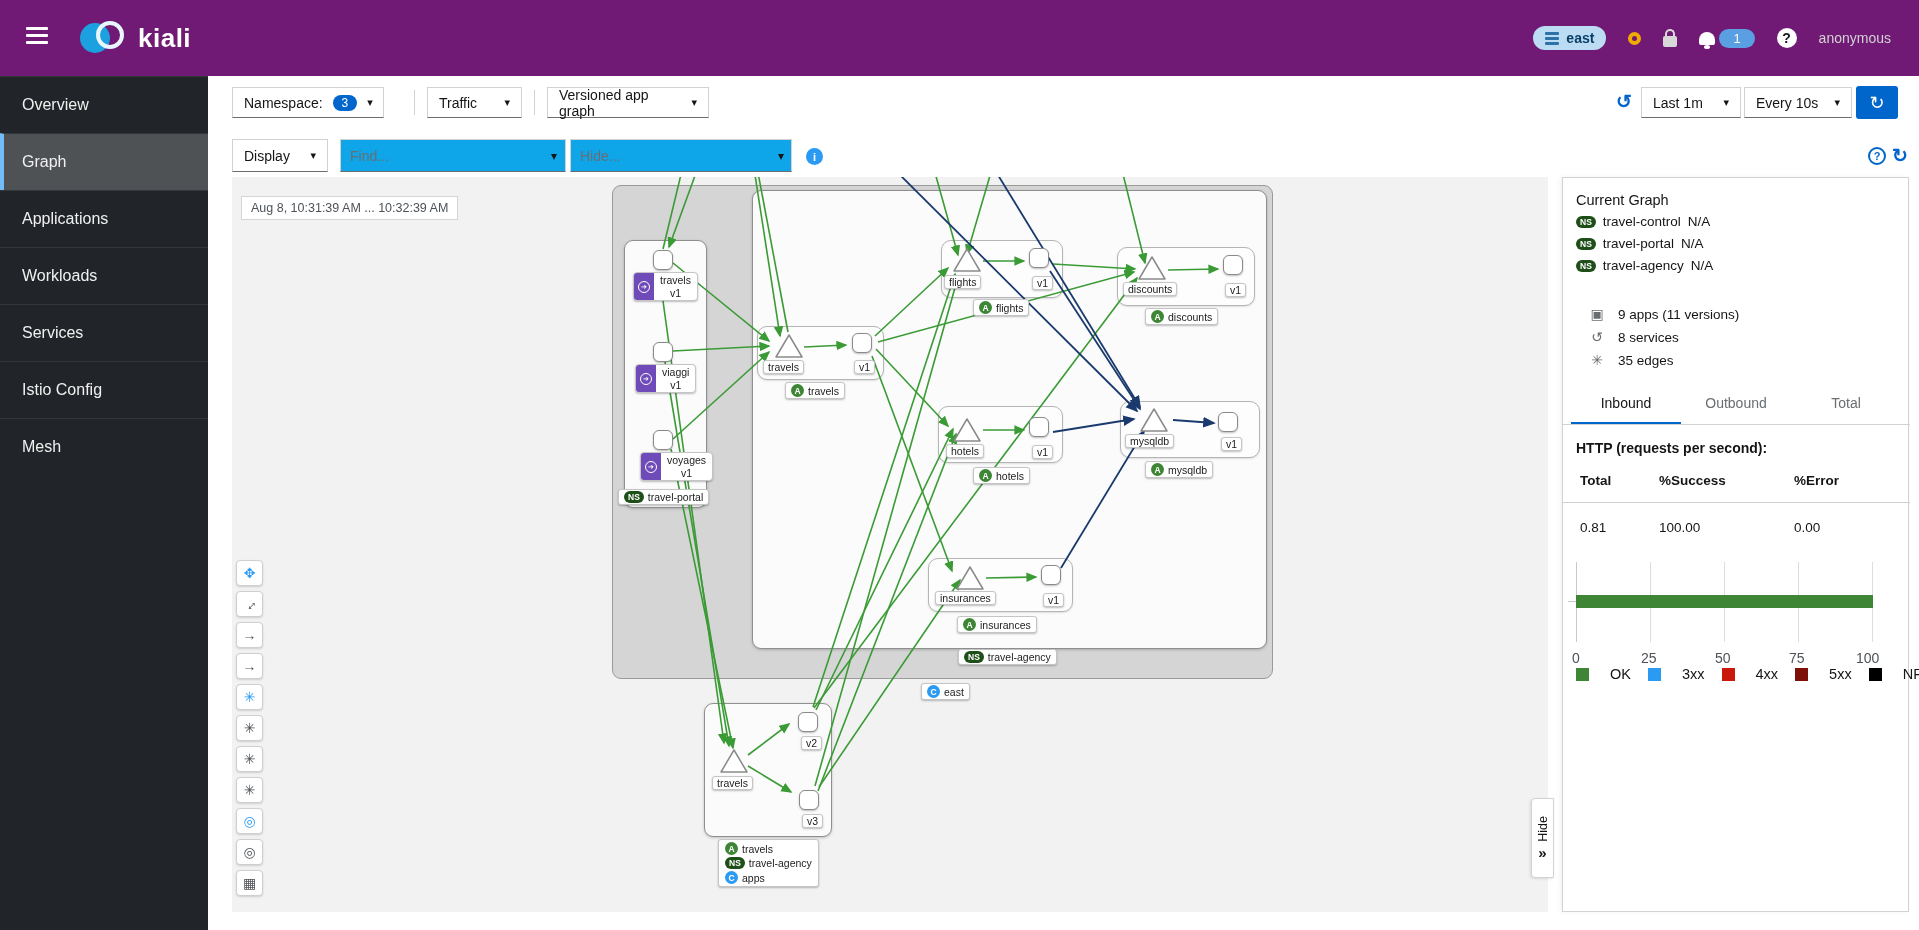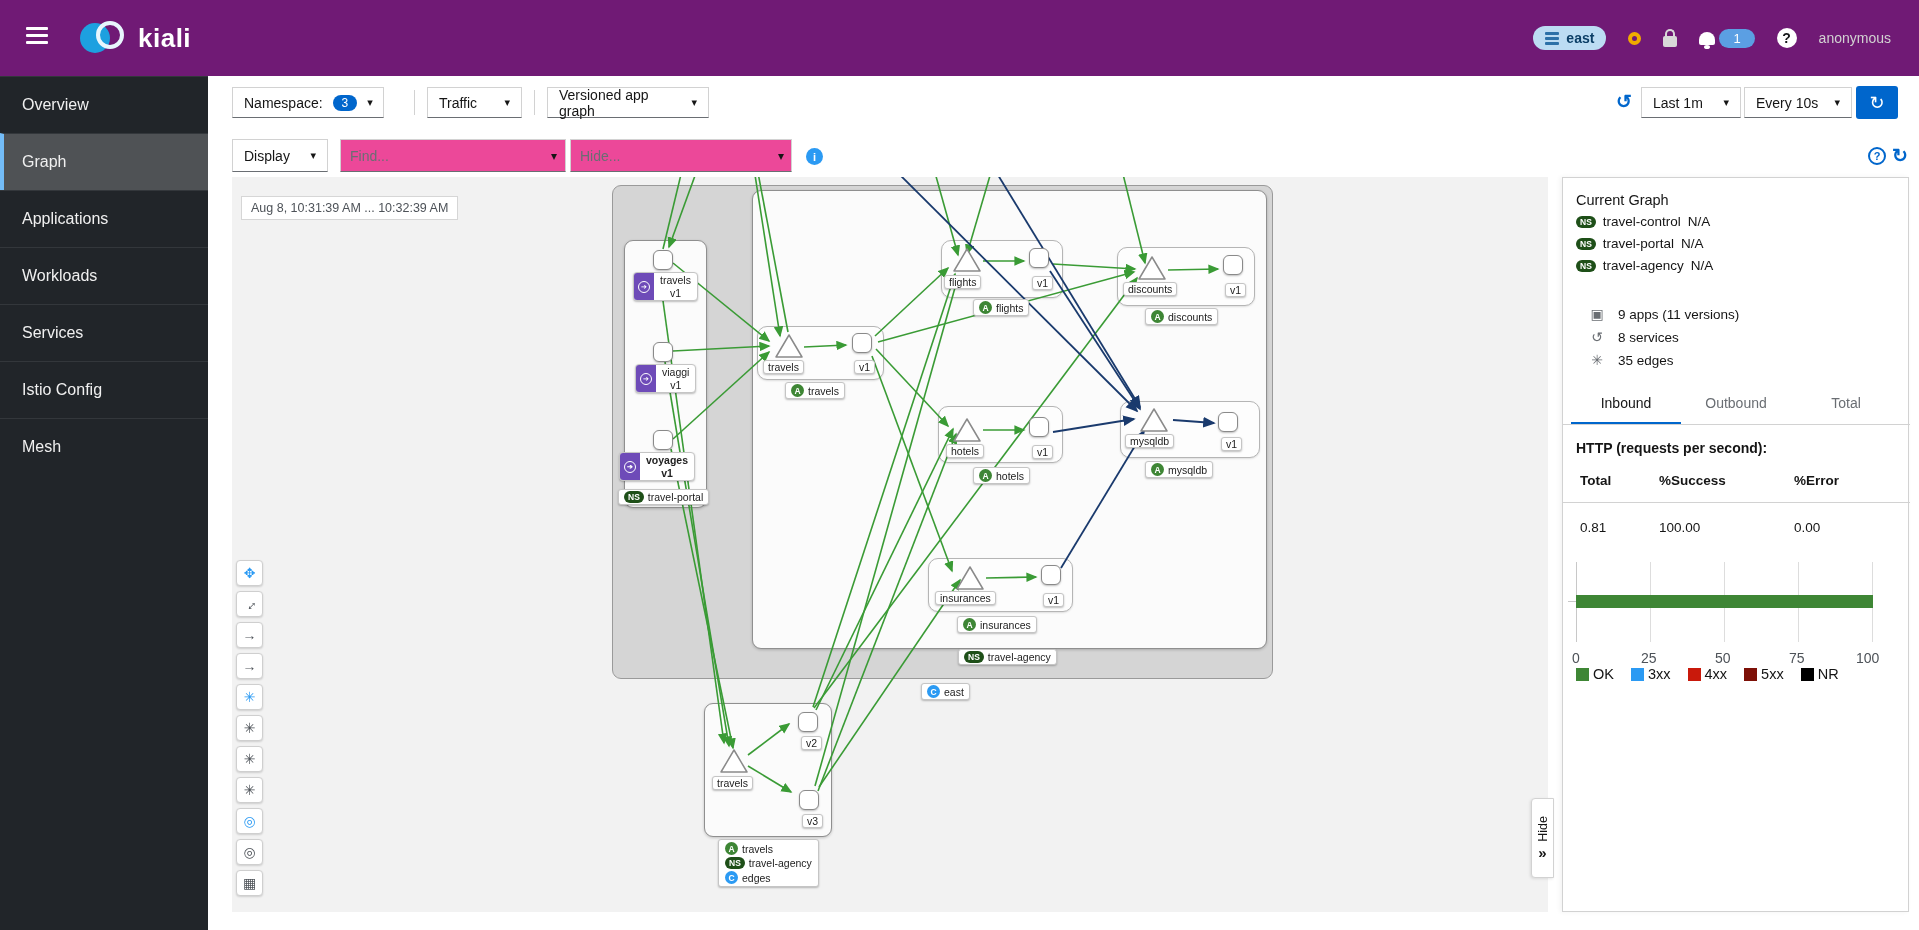--- a/index.html
+++ b/index.html
@@ -34,21 +34,21 @@
   .nav-item { height:57px; display:flex; align-items:center; padding-left:22px; color:#f0f0f0; font-size:16px; border-top:1px solid #33373b; cursor:pointer; }
   .nav-item.active { background:#4f5255; border-left:4px solid #73bcf7; padding-left:18px; }
 
   
   .select-box { position:absolute; height:31px; background:#fff; border:1px solid #d2d2d2; border-bottom-color:#6a6e73; display:flex; align-items:center; padding:0 11px; font-size:14px; color:#151515; gap:10px; cursor:pointer; }
   .select-box .caret { margin-left:auto; font-size:11px; color:#151515; }
   .tdivider { position:absolute; width:1px; height:25px; background:#d2d2d2; }
   .ns-count { background:#0066cc; color:#fff; border-radius:9px; padding:1px 9px; font-size:12px; }
   .hist-icon { position:absolute; color:#0066cc; font-size:19px; font-weight:bold; cursor:pointer; }
   .refresh-btn { position:absolute; width:42px; height:33px; background:#0066cc; border-radius:3px; color:#fff; font-size:18px; display:flex; align-items:center; justify-content:center; cursor:pointer; }
-  .text-input { position:absolute; height:33px; background:#ec4899; border:1px solid #d2d2d2; border-bottom-color:#6a6e73; display:flex; align-items:center; }
+  .text-input { position:absolute; height:33px; background:#0ea5e9; border:1px solid #d2d2d2; border-bottom-color:#6a6e73; display:flex; align-items:center; }
   .text-input input { border:none; outline:none; flex:1; height:100%; padding:0 9px; font-size:14px; font-family:"Liberation Sans",sans-serif; color:#151515; background:transparent; }
   .text-input input::placeholder { color:#6a6e73; }
   .text-input .caret { padding:0 8px; font-size:12px; color:#151515; cursor:pointer; }
   .info-icon { position:absolute; width:17px; height:17px; border-radius:50%; background:#2b9af3; color:#fff; font-size:11px; font-weight:bold; display:flex; align-items:center; justify-content:center; cursor:pointer; }
   .qmark-o { position:absolute; width:18px; height:18px; border-radius:50%; border:2px solid #0066cc; color:#0066cc; font-size:11px; font-weight:bold; display:flex; align-items:center; justify-content:center; cursor:pointer; }
   .greset { position:absolute; color:#0066cc; font-size:19px; font-weight:bold; cursor:pointer; }
 
   
   .canvas { position:absolute; left:232px; top:177px; width:1316px; height:735px; background:#f2f2f2; overflow:hidden; }
   .timestamp { position:absolute; left:9px; top:19px; background:#fff; border:1px solid #d6d6d6; color:#4d5258; font-size:12.5px; padding:4px 9px; }
@@ -90,21 +90,21 @@
   .p-http { position:absolute; left:13px; top:262px; font-size:14px; font-weight:bold; color:#151515; }
   .p-th { position:absolute; font-size:13.5px; font-weight:bold; color:#151515; }
   .p-td { position:absolute; font-size:13.5px; color:#151515; }
   .chart { position:absolute; left:0; top:380px; width:347px; height:130px; }
   .gridv { position:absolute; top:4px; width:1px; height:80px; background:#ddd; }
   .axis-l { position:absolute; left:13px; top:4px; width:1px; height:80px; background:#c8c8c8; }
   .tick { position:absolute; left:5px; top:43px; width:8px; height:1px; background:#c8c8c8; }
   .bar { position:absolute; left:13px; top:37px; width:297px; height:13px; background:#3e8635; }
   .xlab { position:absolute; top:92px; font-size:14px; color:#4d5258; }
   .legend { position:absolute; left:13px; top:488px; display:flex; gap:17px; align-items:center; }
-  .leg { display:flex; align-items:center; gap:4px; font-size:14.5px; color:#151515; }
+  .leg { display:flex; align-items:center; gap:21px; font-size:14.5px; color:#151515; }
   .leg i { width:13px; height:13px; display:inline-block; }
   .hide-tab { position:absolute; left:1531px; top:798px; width:23px; height:80px; background:#fff; border:1px solid #d2d2d2; border-radius:4px 0 0 4px; display:flex; flex-direction:column; align-items:center; justify-content:center; gap:3px; cursor:pointer; box-shadow:-1px 1px 3px rgba(0,0,0,.1); }
   .hide-txt { writing-mode:vertical-rl; transform:rotate(180deg); font-size:12.5px; color:#151515; }
   .hide-chev { font-size:15px; font-weight:bold; color:#151515; line-height:1; }
 </style>
 </head>
 <body>
 
 <div id="app">
 
@@ -320,21 +320,21 @@
       <span class="wl-text"><span>travels</span><br><span>v1</span></span>
     </div>
     <div class="sq" style="left:421px; top:165px;"></div>
     <div class="wl" style="left:403px; top:187px;">
       <span class="wl-purple">
           <span class="circ">➔</span>
         </span>
       <span class="wl-text"><span>viaggi</span><br><span>v1</span></span>
     </div>
     <div class="sq" style="left:421px; top:253px;"></div>
-    <div class="wl" style="left:387px; top:275px;font-weight:bold;">
+    <div class="wl" style="left:408px; top:275px;">
       <span class="wl-purple">
           <span class="circ">➔</span>
         </span>
       <span class="wl-text"><span>voyages</span><br><span>v1</span></span>
     </div>
     <div class="bl" style="left:386px; top:312px;">
       <span class="bNS">NS</span>
       <span>travel-portal</span>
     </div>
 
@@ -425,21 +425,21 @@
       <span>
           <span class="bA">A</span>
           <span>travels</span>
         </span>
       <span>
           <span class="bNS">NS</span>
           <span>travel-agency</span>
         </span>
       <span>
           <span class="bC">C</span>
-          <span>edges</span>
+          <span>apps</span>
         </span>
     </div>
   </div>
 
   <div class="hide-tab">
     <span class="hide-txt">Hide</span>
     <span class="hide-chev">»</span>
   </div>
 
   <div class="panel">

